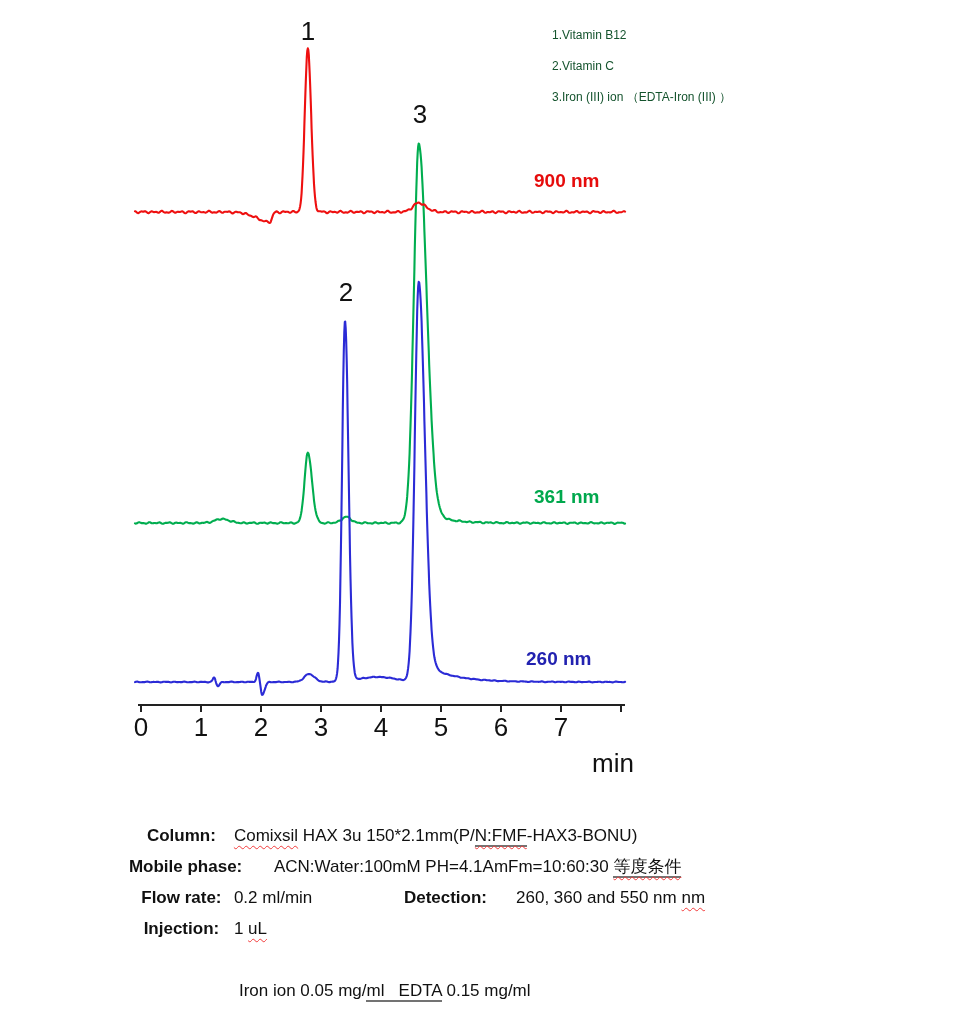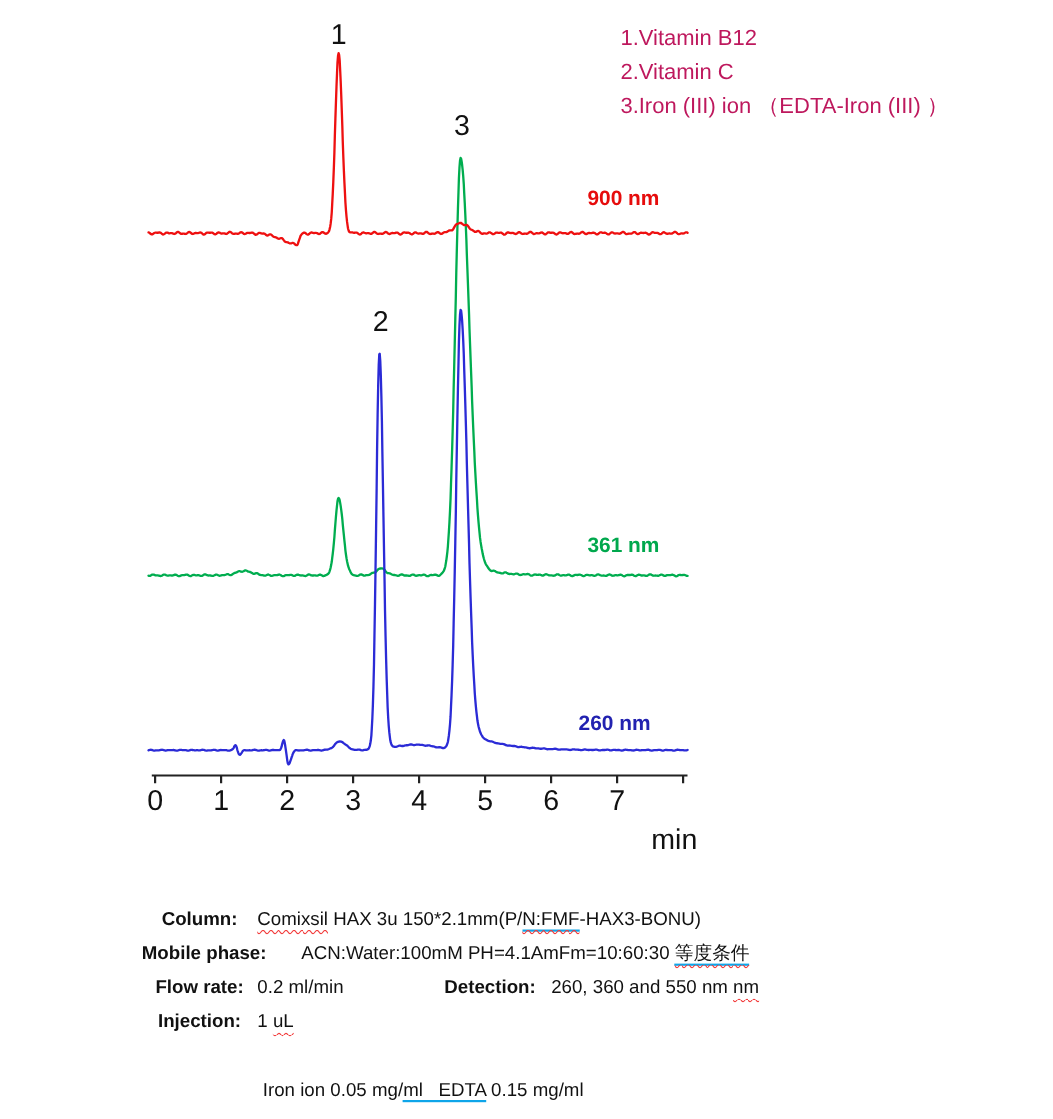--- a/index.html
+++ b/index.html
@@ -1,28 +1,28 @@
 <!DOCTYPE html>
 <html><head>
 <meta charset="utf-8">
 <style>
   html,body{margin:0;padding:0;background:#fff;}
   .screen{position:relative;width:957px;height:1017px;background:#ffffff;overflow:hidden;
           font-family:"Liberation Sans",sans-serif;color:#111;}
   #plot-svg{position:absolute;left:0;top:0;}
-  .legend{position:absolute;left:564px;top:20px;font-size:20px;line-height:31px;color:#be185d;}
+  .legend{position:absolute;left:552px;top:20px;font-size:12px;line-height:31px;color:#14532d;}
   .peak-num{position:absolute;font-size:26px;color:#111;width:30px;text-align:center;}
   .tick-num{position:absolute;font-size:26px;color:#111;width:34px;text-align:center;top:712px;}
   .axis-unit{position:absolute;font-size:26px;color:#111;top:712px;margin-top:36px;}
   .wl-label{position:absolute;font-size:19px;font-weight:bold;}
   .spec{position:absolute;left:110px;font-size:17px;line-height:20px;white-space:pre;}
   .lab{display:inline-block;font-weight:bold;}
   .w105{width:105px;text-align:center;}
   .w145{width:145px;}
-  .u-blue{border-bottom:2px solid #0ea5e9;}
+  .u-blue{border-bottom:2px solid #737373;}
   .sq-red{text-decoration:underline wavy #f23b3b 1px;text-underline-offset:4px;}
 </style>
 </head>
 <body>
 
 <div class="screen">
 
   <svg id="plot-svg" width="957" height="1017" viewBox="0 0 957 1017">
       <path d="M138,705H625M141,705v7M201,705v7M261,705v7M321,705v7M381,705v7M441,705v7M501,705v7M561,705v7M621,705v7" stroke="#222" stroke-width="2" fill="none"></path>
       <path d="M135.0,523.4L135.5,523.6L136.0,523.6L136.4,523.5L136.9,523.3L137.4,523.0L137.9,522.6L138.4,522.4L138.8,522.3L139.3,522.3L139.8,522.4L140.3,522.6L140.8,522.8L141.2,523.0L141.7,523.1L142.2,523.1L142.7,523.1L143.2,523.1L143.6,523.1L144.1,523.2L144.6,523.3L145.1,523.5L145.6,523.6L146.0,523.7L146.5,523.6L147.0,523.4L147.5,523.1L148.0,522.8L148.4,522.5L148.9,522.3L149.4,522.3L149.9,522.3L150.4,522.5L150.8,522.8L151.3,523.0L151.8,523.2L152.3,523.3L152.8,523.3L153.2,523.2L153.7,523.1L154.2,523.0L154.7,523.0L155.2,523.0L155.6,523.1L156.1,523.2L156.6,523.2L157.1,523.1L157.6,523.0L158.0,522.8L158.5,522.6L159.0,522.4L159.5,522.4L160.0,522.5L160.4,522.7L160.9,523.0L161.4,523.3L161.9,523.6L162.4,523.8L162.8,523.8L163.3,523.7L163.8,523.5L164.3,523.3L164.8,523.1L165.2,522.9L165.7,522.9L166.2,522.9L166.7,522.9L167.2,522.9L167.6,522.8L168.1,522.7L168.6,522.6L169.1,522.4L169.6,522.4L170.0,522.4L170.5,522.5L171.0,522.8L171.5,523.1L172.0,523.4L172.4,523.6L172.9,523.7L173.4,523.7L173.9,523.5L174.4,523.2L174.8,523.0L175.3,522.8L175.8,522.6L176.3,522.6L176.8,522.7L177.2,522.8L177.7,523.0L178.2,523.0L178.7,523.0L179.2,523.0L179.6,522.9L180.1,522.9L180.6,522.9L181.1,523.1L181.6,523.2L182.0,523.4L182.5,523.6L183.0,523.6L183.5,523.6L184.0,523.4L184.4,523.1L184.9,522.7L185.4,522.4L185.9,522.2L186.4,522.2L186.8,522.2L187.3,522.4L187.8,522.7L188.3,522.9L188.8,523.1L189.2,523.1L189.7,523.2L190.2,523.1L190.7,523.1L191.2,523.2L191.6,523.2L192.1,523.4L192.6,523.5L193.1,523.6L193.6,523.6L194.0,523.5L194.5,523.2L195.0,523.0L195.5,522.7L196.0,522.4L196.4,522.3L196.9,522.3L197.4,522.5L197.9,522.7L198.4,523.0L198.8,523.2L199.3,523.4L199.8,523.4L200.3,523.3L200.8,523.2L201.2,523.0L201.7,522.9L202.2,522.8L202.7,522.8L203.2,522.9L203.6,522.9L204.1,522.8L204.6,522.7L205.1,522.5L205.6,522.3L206.0,522.1L206.5,522.0L207.0,521.9L207.5,522.0L208.0,522.3L208.4,522.5L208.9,522.7L209.4,522.9L209.9,522.9L210.4,522.7L210.8,522.4L211.3,522.1L211.8,521.7L212.3,521.4L212.8,521.1L213.2,520.9L213.7,520.8L214.2,520.6L214.7,520.5L215.2,520.3L215.6,520.0L216.1,519.7L216.6,519.5L217.1,519.3L217.6,519.2L218.0,519.3L218.5,519.4L219.0,519.6L219.5,519.7L220.0,519.8L220.4,519.7L220.9,519.5L221.4,519.3L221.9,519.0L222.4,518.7L222.8,518.6L223.3,518.6L223.8,518.7L224.3,518.9L224.8,519.1L225.2,519.4L225.7,519.6L226.2,519.7L226.7,519.8L227.2,519.9L227.6,520.1L228.1,520.3L228.6,520.6L229.1,520.9L229.6,521.2L230.0,521.5L230.5,521.6L231.0,521.7L231.5,521.5L232.0,521.4L232.4,521.2L232.9,521.0L233.4,521.0L233.9,521.1L234.4,521.4L234.8,521.7L235.3,522.1L235.8,522.4L236.3,522.6L236.8,522.7L237.2,522.8L237.7,522.8L238.2,522.8L238.7,522.9L239.2,523.0L239.6,523.1L240.1,523.3L240.6,523.3L241.1,523.3L241.6,523.2L242.0,523.0L242.5,522.7L243.0,522.5L243.5,522.4L244.0,522.3L244.4,522.5L244.9,522.7L245.4,523.0L245.9,523.3L246.4,523.5L246.8,523.6L247.3,523.5L247.8,523.4L248.3,523.2L248.8,523.0L249.2,522.9L249.7,522.9L250.2,522.9L250.7,522.9L251.2,522.9L251.6,522.9L252.1,522.8L252.6,522.6L253.1,522.5L253.6,522.4L254.0,522.3L254.5,522.5L255.0,522.7L255.5,523.0L256.0,523.4L256.4,523.6L256.9,523.8L257.4,523.8L257.9,523.7L258.4,523.5L258.8,523.3L259.3,523.0L259.8,522.9L260.3,522.8L260.8,522.8L261.2,522.8L261.7,522.9L262.2,522.9L262.7,522.9L263.2,522.8L263.6,522.7L264.1,522.6L264.6,522.6L265.1,522.7L265.6,522.9L266.0,523.2L266.5,523.4L267.0,523.6L267.5,523.6L268.0,523.5L268.4,523.3L268.9,523.0L269.4,522.7L269.9,522.5L270.4,522.4L270.8,522.4L271.3,522.5L271.8,522.7L272.3,522.9L272.8,523.1L273.2,523.1L273.7,523.2L274.2,523.1L274.7,523.1L275.2,523.1L275.6,523.2L276.1,523.4L276.6,523.5L277.1,523.6L277.6,523.7L278.0,523.6L278.5,523.4L279.0,523.1L279.5,522.7L280.0,522.4L280.4,522.2L280.9,522.2L281.4,522.3L281.9,522.5L282.4,522.7L282.8,523.0L283.3,523.1L283.8,523.2L284.3,523.2L284.8,523.2L285.2,523.1L285.7,523.1L286.2,523.1L286.7,523.1L287.2,523.2L287.6,523.3L288.1,523.3L288.6,523.2L289.1,523.1L289.6,522.9L290.0,522.6L290.5,522.5L291.0,522.4L291.5,522.5L292.0,522.7L292.4,523.0L292.9,523.3L293.4,523.5L293.9,523.7L294.4,523.7L294.8,523.5L295.3,523.3L295.8,523.1L296.3,522.8L296.8,522.6L297.2,522.4L297.7,522.2L298.2,521.8L298.7,521.3L299.2,520.5L299.6,519.4L300.1,517.9L300.6,515.9L301.1,513.5L301.6,510.7L302.0,507.3L302.5,503.4L303.0,498.9L303.5,493.8L304.0,488.2L304.4,482.1L304.9,475.9L305.4,469.8L305.9,464.2L306.4,459.4L306.8,455.7L307.3,453.5L307.8,452.7L308.3,453.2L308.8,454.7L309.2,456.9L309.7,459.9L310.2,463.5L310.7,467.5L311.2,472.0L311.6,476.7L312.1,481.6L312.6,486.5L313.1,491.4L313.6,496.0L314.0,500.3L314.5,504.1L315.0,507.4L315.5,510.2L316.0,512.5L316.4,514.3L316.9,515.8L317.4,517.2L317.9,518.3L318.4,519.4L318.8,520.3L319.3,521.1L319.8,521.8L320.3,522.3L320.8,522.6L321.2,522.8L321.7,522.9L322.2,523.0L322.7,523.1L323.2,523.2L323.6,523.4L324.1,523.5L324.6,523.6L325.1,523.6L325.6,523.4L326.0,523.2L326.5,522.9L327.0,522.6L327.5,522.3L328.0,522.2L328.4,522.2L328.9,522.4L329.4,522.6L329.9,522.9L330.4,523.1L330.8,523.3L331.3,523.3L331.8,523.2L332.3,523.1L332.8,522.9L333.2,522.8L333.7,522.8L334.2,522.8L334.7,522.8L335.2,522.7L335.6,522.6L336.1,522.4L336.6,522.1L337.1,521.7L337.6,521.3L338.0,521.0L338.5,520.8L339.0,520.7L339.5,520.6L340.0,520.6L340.4,520.6L340.9,520.4L341.4,520.2L341.9,519.7L342.4,519.2L342.8,518.6L343.3,518.1L343.8,517.6L344.3,517.3L344.8,517.0L345.2,516.9L345.7,516.8L346.2,516.8L346.7,516.8L347.2,516.7L347.6,516.8L348.1,516.9L348.6,517.1L349.1,517.5L349.6,518.0L350.0,518.7L350.5,519.3L351.0,519.9L351.5,520.5L352.0,520.8L352.4,521.0L352.9,521.1L353.4,521.1L353.9,521.2L354.4,521.3L354.8,521.4L355.3,521.7L355.8,522.0L356.3,522.3L356.8,522.5L357.2,522.6L357.7,522.7L358.2,522.7L358.7,522.7L359.2,522.8L359.6,522.9L360.1,523.0L360.6,523.2L361.1,523.4L361.6,523.5L362.0,523.5L362.5,523.4L363.0,523.1L363.5,522.8L364.0,522.5L364.4,522.3L364.9,522.2L365.4,522.2L365.9,522.4L366.4,522.6L366.8,522.8L367.3,523.1L367.8,523.2L368.3,523.2L368.8,523.2L369.2,523.2L369.7,523.2L370.2,523.2L370.7,523.3L371.2,523.4L371.6,523.5L372.1,523.6L372.6,523.5L373.1,523.3L373.6,523.0L374.0,522.7L374.5,522.5L375.0,522.3L375.5,522.3L376.0,522.4L376.4,522.6L376.9,522.9L377.4,523.2L377.9,523.4L378.4,523.4L378.8,523.4L379.3,523.3L379.8,523.1L380.3,523.0L380.8,522.9L381.2,522.9L381.7,522.9L382.2,523.0L382.7,523.0L383.2,523.0L383.6,522.9L384.1,522.7L384.6,522.5L385.1,522.4L385.6,522.4L386.0,522.5L386.5,522.8L387.0,523.1L387.5,523.4L388.0,523.7L388.4,523.8L388.9,523.8L389.4,523.7L389.9,523.5L390.4,523.2L390.8,523.0L391.3,522.8L391.8,522.7L392.3,522.7L392.8,522.8L393.2,522.8L393.7,522.8L394.2,522.7L394.7,522.6L395.2,522.5L395.6,522.5L396.1,522.5L396.6,522.6L397.1,522.9L397.6,523.1L398.0,523.4L398.5,523.5L399.0,523.5L399.5,523.3L400.0,523.0L400.4,522.5L400.9,522.0L401.4,521.5L401.9,521.0L402.4,520.5L402.8,519.9L403.3,519.2L403.8,518.2L404.3,516.8L404.8,515.0L405.2,512.6L405.7,509.6L406.2,505.9L406.7,501.6L407.2,496.4L407.6,490.2L408.1,483.0L408.6,474.5L409.1,464.6L409.6,453.2L410.0,440.2L410.5,425.7L411.0,409.6L411.5,392.2L412.0,373.6L412.4,353.9L412.9,333.4L413.4,312.2L413.9,290.7L414.4,269.1L414.8,247.8L415.3,227.3L415.8,207.9L416.3,190.2L416.8,174.7L417.2,162.0L417.7,152.4L418.2,146.1L418.7,143.5L419.2,144.2L419.6,146.4L420.1,149.8L420.6,154.4L421.1,160.2L421.6,167.1L422.0,175.3L422.5,184.6L423.0,195.0L423.5,206.4L424.0,218.5L424.4,231.3L424.9,244.5L425.4,258.0L425.9,271.6L426.4,285.3L426.8,298.9L427.3,312.5L427.8,326.0L428.3,339.2L428.8,352.3L429.2,365.0L429.7,377.2L430.2,388.9L430.7,400.0L431.2,410.5L431.6,420.4L432.1,429.6L432.6,438.4L433.1,446.6L433.6,454.3L434.0,461.6L434.5,468.3L435.0,474.4L435.5,479.9L436.0,484.8L436.4,489.0L436.9,492.7L437.4,495.8L437.9,498.7L438.4,501.2L438.8,503.5L439.3,505.6L439.8,507.5L440.3,509.2L440.8,510.7L441.2,511.9L441.7,512.9L442.2,513.8L442.7,514.5L443.2,515.2L443.6,515.9L444.1,516.6L444.6,517.3L445.1,517.9L445.6,518.4L446.0,518.8L446.5,519.0L447.0,519.1L447.5,519.0L448.0,518.9L448.4,518.8L448.9,518.8L449.4,518.9L449.9,519.1L450.4,519.4L450.8,519.8L451.3,520.0L451.8,520.3L452.3,520.4L452.8,520.5L453.2,520.5L453.7,520.6L454.2,520.7L454.7,520.8L455.2,521.0L455.6,521.2L456.1,521.3L456.6,521.3L457.1,521.2L457.6,521.0L458.0,520.8L458.5,520.5L459.0,520.3L459.5,520.3L460.0,520.3L460.4,520.6L460.9,520.9L461.4,521.2L461.9,521.5L462.4,521.7L462.8,521.8L463.3,521.8L463.8,521.7L464.3,521.7L464.8,521.7L465.2,521.8L465.7,521.9L466.2,522.0L466.7,522.1L467.2,522.1L467.6,522.0L468.1,521.8L468.6,521.6L469.1,521.4L469.6,521.4L470.0,521.4L470.5,521.6L471.0,521.9L471.5,522.2L472.0,522.5L472.4,522.7L472.9,522.8L473.4,522.7L473.9,522.6L474.4,522.4L474.8,522.2L475.3,522.1L475.8,522.0L476.3,522.0L476.8,522.1L477.2,522.1L477.7,522.1L478.2,522.1L478.7,522.0L479.2,521.9L479.6,521.8L480.1,521.8L480.6,522.0L481.1,522.2L481.6,522.6L482.0,522.9L482.5,523.2L483.0,523.3L483.5,523.3L484.0,523.2L484.4,523.0L484.9,522.7L485.4,522.4L485.9,522.3L486.4,522.2L486.8,522.3L487.3,522.4L487.8,522.5L488.3,522.6L488.8,522.6L489.2,522.5L489.7,522.5L490.2,522.4L490.7,522.4L491.2,522.5L491.6,522.7L492.1,522.9L492.6,523.1L493.1,523.3L493.6,523.3L494.0,523.1L494.5,522.9L495.0,522.6L495.5,522.3L496.0,522.1L496.4,522.0L496.9,522.1L497.4,522.3L497.9,522.5L498.4,522.7L498.8,522.9L499.3,523.1L499.8,523.1L500.3,523.1L500.8,523.0L501.2,523.0L501.7,523.1L502.2,523.2L502.7,523.3L503.2,523.4L503.6,523.4L504.1,523.3L504.6,523.1L505.1,522.8L505.6,522.5L506.0,522.2L506.5,522.1L507.0,522.1L507.5,522.2L508.0,522.4L508.4,522.7L508.9,523.0L509.4,523.2L509.9,523.3L510.4,523.2L510.8,523.1L511.3,523.0L511.8,522.9L512.3,522.9L512.8,522.9L513.2,523.0L513.7,523.1L514.2,523.1L514.7,523.0L515.2,522.9L515.6,522.7L516.1,522.5L516.6,522.4L517.1,522.4L517.6,522.5L518.0,522.7L518.5,523.0L519.0,523.4L519.5,523.6L520.0,523.7L520.4,523.7L520.9,523.5L521.4,523.3L521.9,523.1L522.4,522.8L522.8,522.7L523.3,522.6L523.8,522.6L524.3,522.7L524.8,522.7L525.2,522.7L525.7,522.6L526.2,522.5L526.7,522.4L527.2,522.4L527.6,522.5L528.1,522.7L528.6,522.9L529.1,523.2L529.6,523.5L530.0,523.7L530.5,523.7L531.0,523.7L531.5,523.4L532.0,523.2L532.4,522.9L532.9,522.7L533.4,522.6L533.9,522.6L534.4,522.7L534.8,522.8L535.3,522.9L535.8,523.0L536.3,523.0L536.8,523.0L537.2,522.9L537.7,522.9L538.2,522.9L538.7,523.0L539.2,523.2L539.6,523.4L540.1,523.5L540.6,523.5L541.1,523.4L541.6,523.2L542.0,522.9L542.5,522.6L543.0,522.3L543.5,522.2L544.0,522.2L544.4,522.3L544.9,522.5L545.4,522.8L545.9,523.0L546.4,523.2L546.8,523.3L547.3,523.3L547.8,523.3L548.3,523.2L548.8,523.2L549.2,523.3L549.7,523.4L550.2,523.5L550.7,523.5L551.2,523.5L551.6,523.3L552.1,523.1L552.6,522.8L553.1,522.5L553.6,522.3L554.0,522.2L554.5,522.3L555.0,522.5L555.5,522.8L556.0,523.1L556.4,523.3L556.9,523.4L557.4,523.4L557.9,523.3L558.4,523.2L558.8,523.0L559.3,522.9L559.8,522.9L560.3,522.9L560.8,523.0L561.2,523.0L561.7,523.0L562.2,522.9L562.7,522.8L563.2,522.6L563.6,522.5L564.1,522.5L564.6,522.5L565.1,522.7L565.6,523.0L566.0,523.3L566.5,523.6L567.0,523.8L567.5,523.9L568.0,523.8L568.4,523.5L568.9,523.3L569.4,523.0L569.9,522.8L570.4,522.7L570.8,522.7L571.3,522.7L571.8,522.7L572.3,522.8L572.8,522.7L573.2,522.7L573.7,522.6L574.2,522.5L574.7,522.5L575.2,522.6L575.6,522.8L576.1,523.1L576.6,523.4L577.1,523.6L577.6,523.7L578.0,523.7L578.5,523.5L579.0,523.2L579.5,522.9L580.0,522.7L580.4,522.5L580.9,522.5L581.4,522.6L581.9,522.7L582.4,522.9L582.8,523.1L583.3,523.2L583.8,523.2L584.3,523.1L584.8,523.1L585.2,523.1L585.7,523.1L586.2,523.2L586.7,523.3L587.2,523.5L587.6,523.5L588.1,523.5L588.6,523.3L589.1,523.0L589.6,522.7L590.0,522.4L590.5,522.2L591.0,522.1L591.5,522.2L592.0,522.4L592.4,522.7L592.9,522.9L593.4,523.2L593.9,523.3L594.4,523.4L594.8,523.3L595.3,523.3L595.8,523.2L596.3,523.2L596.8,523.3L597.2,523.3L597.7,523.4L598.2,523.4L598.7,523.4L599.2,523.2L599.6,523.0L600.1,522.7L600.6,522.5L601.1,522.4L601.6,522.4L602.0,522.5L602.5,522.8L603.0,523.1L603.5,523.3L604.0,523.5L604.4,523.6L604.9,523.5L605.4,523.3L605.9,523.1L606.4,522.9L606.8,522.8L607.3,522.8L607.8,522.8L608.3,522.8L608.8,522.9L609.2,522.9L609.7,522.8L610.2,522.7L610.7,522.5L611.2,522.5L611.6,522.5L612.1,522.7L612.6,522.9L613.1,523.2L613.6,523.5L614.0,523.8L614.5,523.9L615.0,523.9L615.5,523.7L616.0,523.4L616.4,523.1L616.9,522.9L617.4,522.7L617.9,522.6L618.4,522.7L618.8,522.7L619.3,522.8L619.8,522.8L620.3,522.8L620.8,522.7L621.2,522.7L621.7,522.6L622.2,522.7L622.7,522.8L623.2,523.0L623.6,523.2L624.1,523.5L624.6,523.6L625.1,523.6" stroke="#00ad4f" stroke-width="2.1" fill="none" stroke-linejoin="round" stroke-linecap="round"></path>
@@ -56,21 +56,21 @@
 
   <div class="spec" style="top:806px">
     <span class="lab w105">Column:</span><span class="sq-red">Comixsil</span><span> HAX 3u 150*2.1mm(P/</span><span class="u-blue sq-red">N:FMF</span><span>-HAX3-BONU)</span>
   </div>
 
   <div class="spec" style="top:837px">
     <span class="lab w145">Mobile phase:</span><span>ACN:Water:100mM PH=4.1AmFm=10:60:30 </span><span class="u-blue sq-red">等度条件</span>
   </div>
 
   <div class="spec" style="top:868px">
-    <span class="lab w105">Flow rate:</span><span style="display:inline-block;width:70px">0.2 ml/min</span><span class="lab" style="margin-left:100px">Detection:</span><span style="margin-left:14px">260, 360 and 550 nm </span><span class="sq-red">nm</span>
+    <span class="lab w105">Flow rate:</span><span style="display:inline-block;width:70px">0.2 ml/min</span><span class="lab" style="margin-left:100px">Detection:</span><span style="margin-left:29px">260, 360 and 550 nm </span><span class="sq-red">nm</span>
   </div>
 
   <div class="spec" style="top:899px">
     <span class="lab w105">Injection:</span><span>1 </span><span class="sq-red">uL</span>
   </div>
 
 
   <div class="spec" style="top:961px;left:220px">
     <span>Iron ion 0.05 mg/</span><span class="u-blue">ml   EDTA</span><span> 0.15 mg/ml</span>
   </div>

